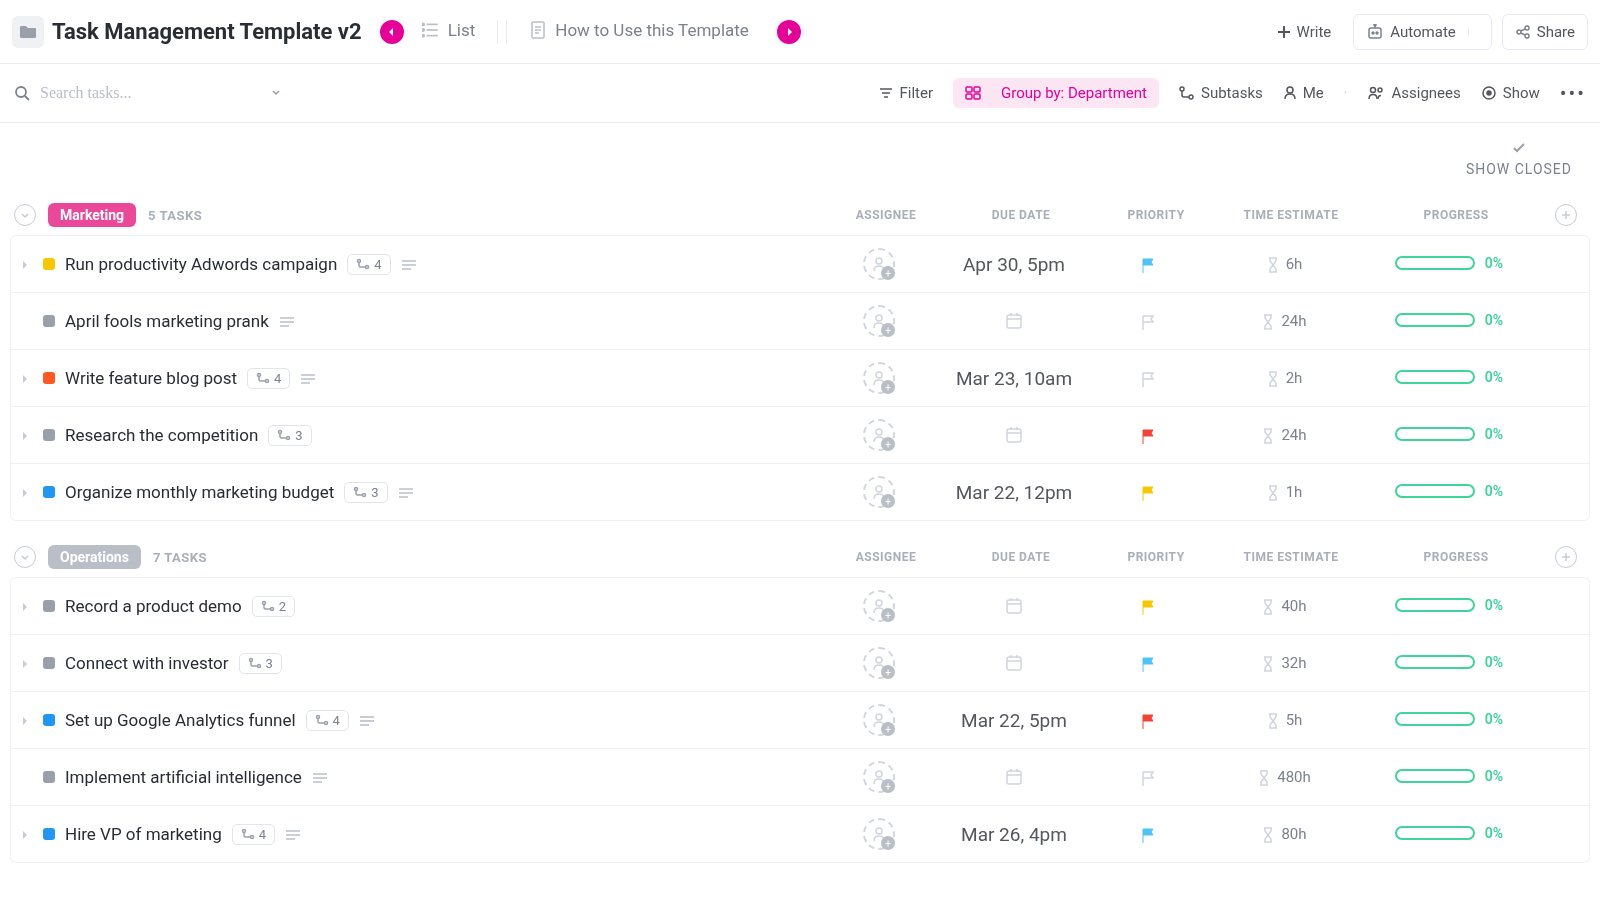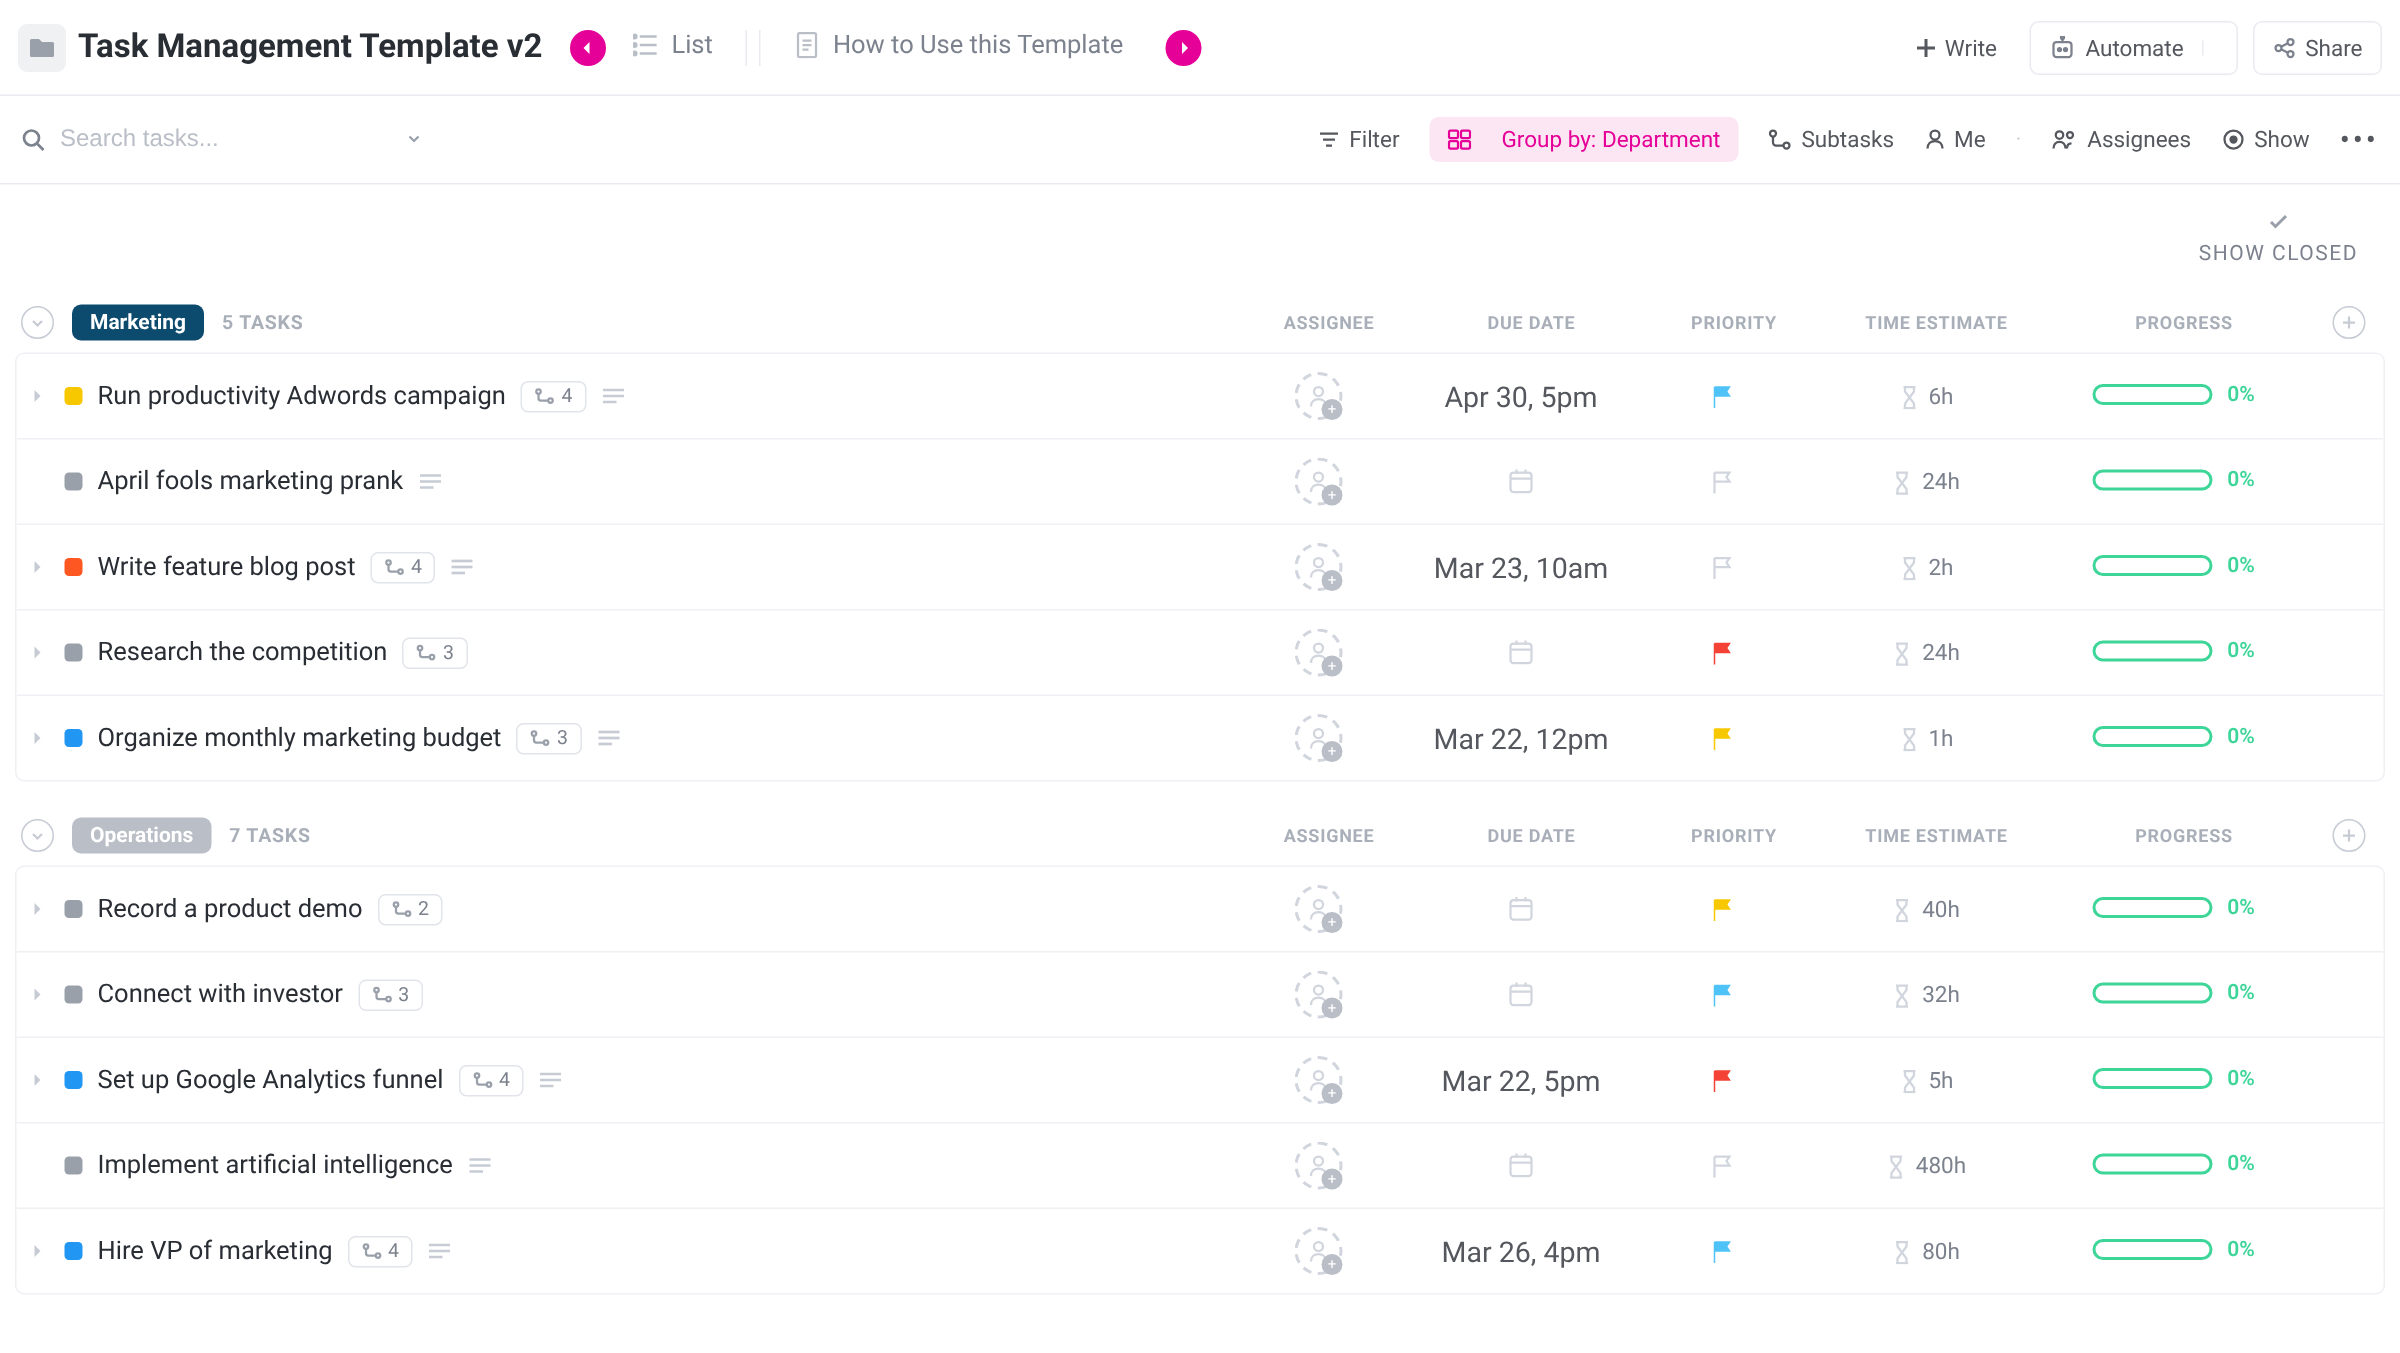--- a/index.html
+++ b/index.html
@@ -16,36 +16,36 @@
 .tab.active { color: #e50098; border-bottom-color: #e50098; }
 .tab .tab-icon { width: 18px; height: 18px; }
 .tab-sep { width: 1px; height: 24px; background: #e9ebf0; margin: 0 4px; }
 .header-right { margin-left: auto; display: flex; align-items: center; gap: 10px; }
 .btn { display: flex; align-items: center; gap: 6px; padding: 8px 12px; border: 1px solid #e9ebf0; border-radius: 6px; font-size: 15px; color: #54575d; background: #fff; cursor: pointer; }
 .btn.noborder { border: none; }
 
 
 .toolbar { display: flex; align-items: center; padding: 14px 14px; border-bottom: 1px solid #e9ebf0; gap: 16px; }
 .search-wrap { display: flex; align-items: center; gap: 10px; color: #9aa0aa; }
-.search-input { border: none; outline: none; font-size: 16px; color: #000000; width: 220px; }
+.search-input { border: none; outline: none; font-size: 16px; color: #000000; width: 220px; font-family: Liberation Serif, serif; }
 .search-input::placeholder { color: #b9bec7; }
 .toolbar-right { margin-left: auto; display: flex; align-items: center; gap: 20px; }
 .pill { display: flex; align-items: center; gap: 6px; font-size: 15px; color: #54575d; cursor: pointer; }
 .pill.active { background: #fde6f4; color: #e50098; padding: 6px 12px; border-radius: 6px; gap: 20px; }
 .dots { color: #54575d; font-size: 20px; letter-spacing: 2px; cursor: pointer; }
 
 .show-closed-row { display: flex; justify-content: flex-end; padding: 18px 28px 8px; }
 .show-closed { color: #7c828d; font-size: 14px; letter-spacing: 1px; display: flex; align-items: center; gap: 6px; cursor: pointer; flex-direction: column; }
 
 
 .group { padding: 10px 10px 6px; }
 .group-header { display: flex; align-items: center; padding: 8px 4px; gap: 12px; }
 .collapse-circle { width: 22px; height: 22px; border: 1.5px solid #c6cbd4; border-radius: 50%; display: flex; align-items: center; justify-content: center; color: #c6cbd4; cursor: pointer; }
 .group-badge { padding: 4px 12px; border-radius: 6px; font-size: 14px; font-weight: 700; color: #fff; }
-.badge-marketing { background: #0c4a6e; }
+.badge-marketing { background: #ec4899; }
 .badge-operations { background: #b9bec7; }
 .task-count { color: #a9afb9; font-size: 13px; font-weight: 700; letter-spacing: 0.5px; }
 .col-headers { margin-left: auto; display: flex; align-items: center; gap: 0; color: #a9afb9; font-size: 12px; font-weight: 700; letter-spacing: 0.5px; }
 .col { text-align: center; }
 .col.assignee { width: 120px; }
 .col.due { width: 150px; }
 .col.priority { width: 120px; }
 .col.time { width: 150px; }
 .col.progress { width: 180px; }
 .col.add { width: 40px; text-align: center; }

